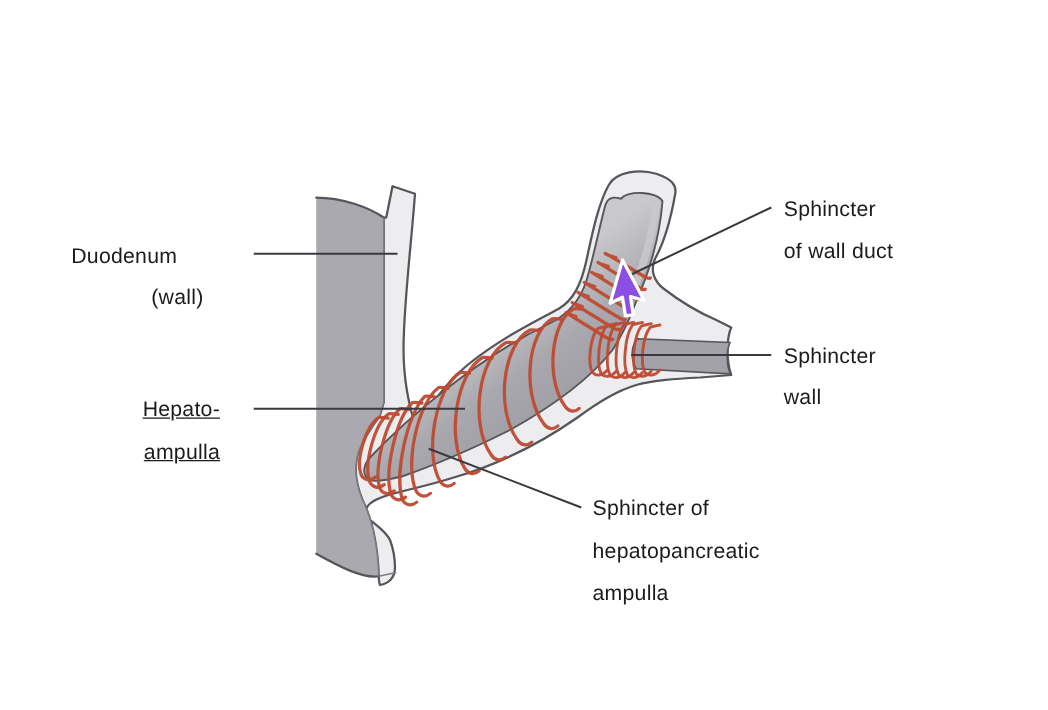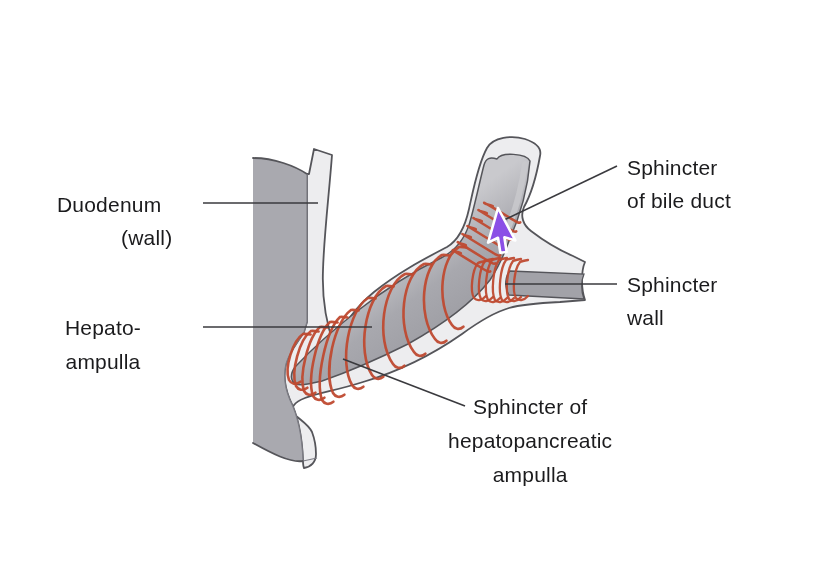--- a/index.html
+++ b/index.html
@@ -4,24 +4,24 @@
 <style>
   html,body{margin:0;padding:0;background:#fff;}
   .stage{
     position:relative;width:838px;height:568px;overflow:hidden;
     background:var(--background,#ffffff);
     font-family:"Liberation Sans", sans-serif;
   }
   .stage svg{position:absolute;left:0;top:0;}
   .lbl{
     position:absolute;color:var(--text,#1b1b1d);
-    font-size:21px;line-height:34px;letter-spacing:.2px;white-space:nowrap;
+    font-size:17px;line-height:34px;letter-spacing:.2px;white-space:nowrap;
   }
   .lbl.tight{line-height:33px;}
-  .right{text-align:center;}
+  .right{text-align:right;text-decoration:underline;}
   
   .wall-shape{fill:var(--wall-light,#ededef);stroke:var(--outline,#55555a);stroke-width:1.8;stroke-linejoin:round;}
   .interior-shape{fill:var(--interior-gray,#a9a9af);}
   .edge{fill:none;stroke:var(--outline,#55555a);stroke-width:1.8;stroke-linecap:round;}
   .inner-edge{fill:none;stroke:#7c7c84;stroke-width:1.2;}
   .lumen-shape{fill:url(#lumenGrad);stroke:var(--outline,#55555a);stroke-width:1.5;stroke-linejoin:round;}
   .panc-lumen-shape{fill:var(--lumen-gray,#a2a2a8);stroke:var(--outline,#55555a);stroke-width:1.3;}
   .highlight{fill:none;stroke:var(--lumen-highlight,#c9c9cd);stroke-width:6;stroke-linecap:round;opacity:.85;}
   .rings path{fill:none;stroke:var(--sphincter-red,#bf4a30);stroke-width:2.6;stroke-linecap:round;opacity:.95;}
   .rings.small path{stroke-width:2.3;}
@@ -161,27 +161,27 @@
     <span>(wall)</span>
   </div>
 
   <div class="lbl right" style="left:30px;top:311px;width:146px;">
     <div>Hepato-</div>
     <div>ampulla</div>
   </div>
 
   <div class="lbl tight" style="left:627px;top:151px;">
     <div>Sphincter</div>
-    <div>of bile duct</div>
+    <div>of wall duct</div>
   </div>
 
   <div class="lbl tight" style="left:627px;top:268px;">
     <div>Sphincter</div>
     <div>wall</div>
   </div>
 
-  <div class="lbl" style="left:448px;top:390px;text-align:center;">
+  <div class="lbl" style="left:474px;top:390px;">
     <div>Sphincter of</div>
     <div>hepatopancreatic</div>
     <div>ampulla</div>
   </div>
 
 </div>
 
 </body></html>

